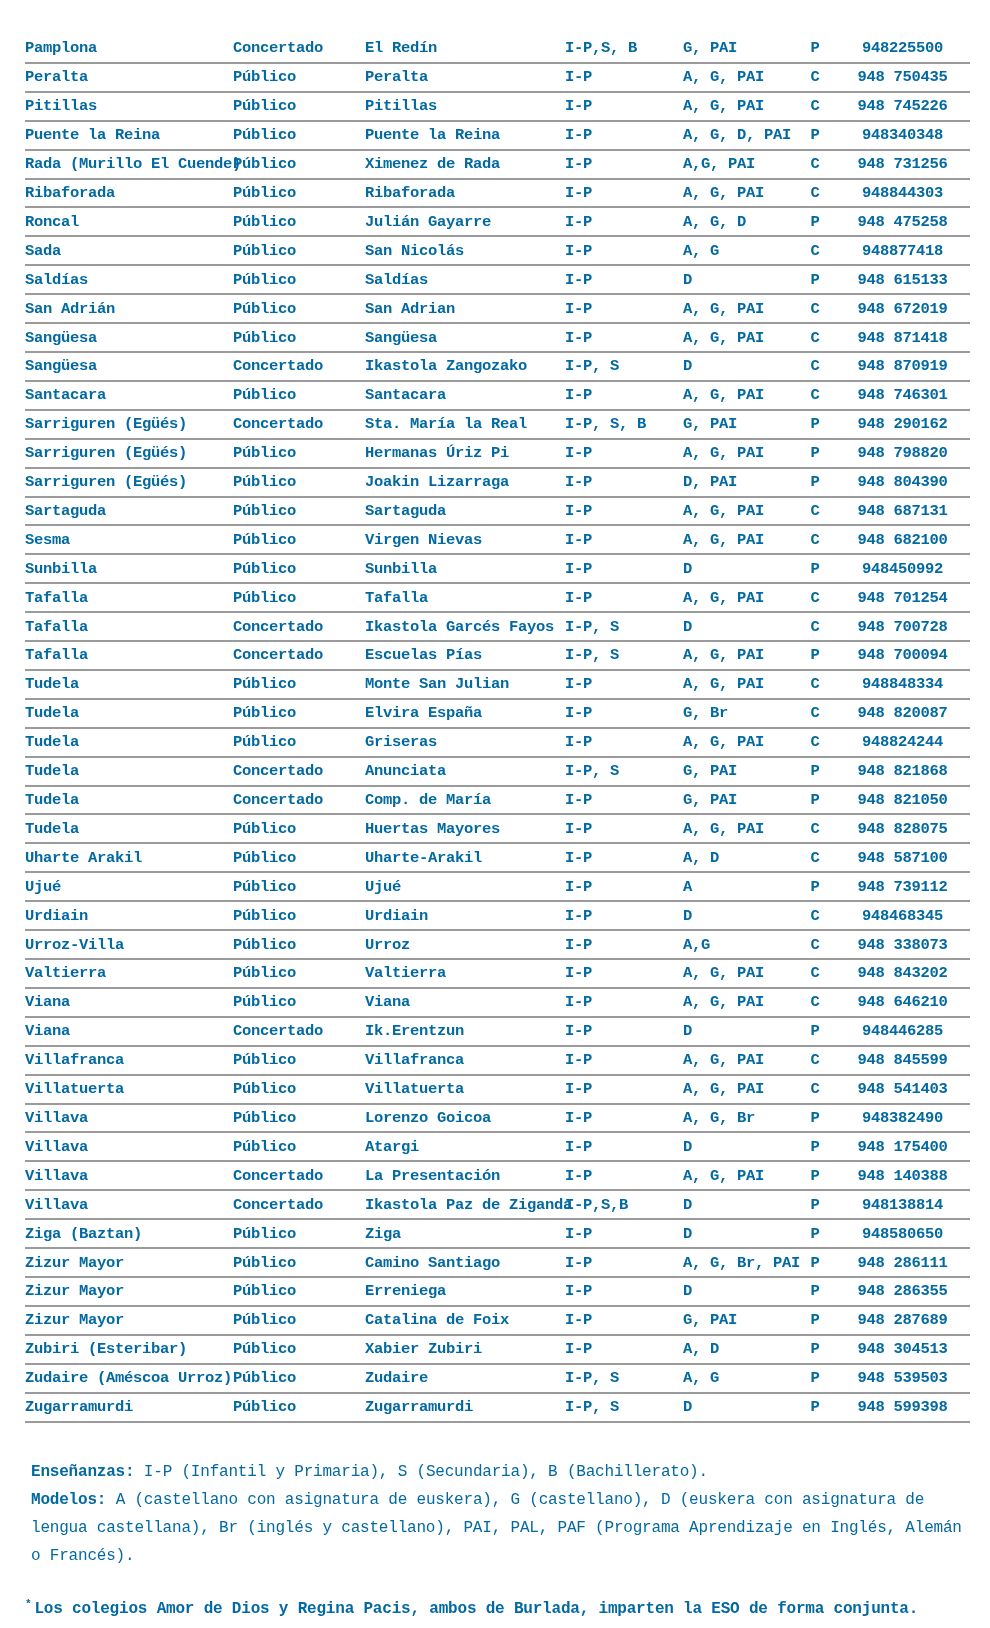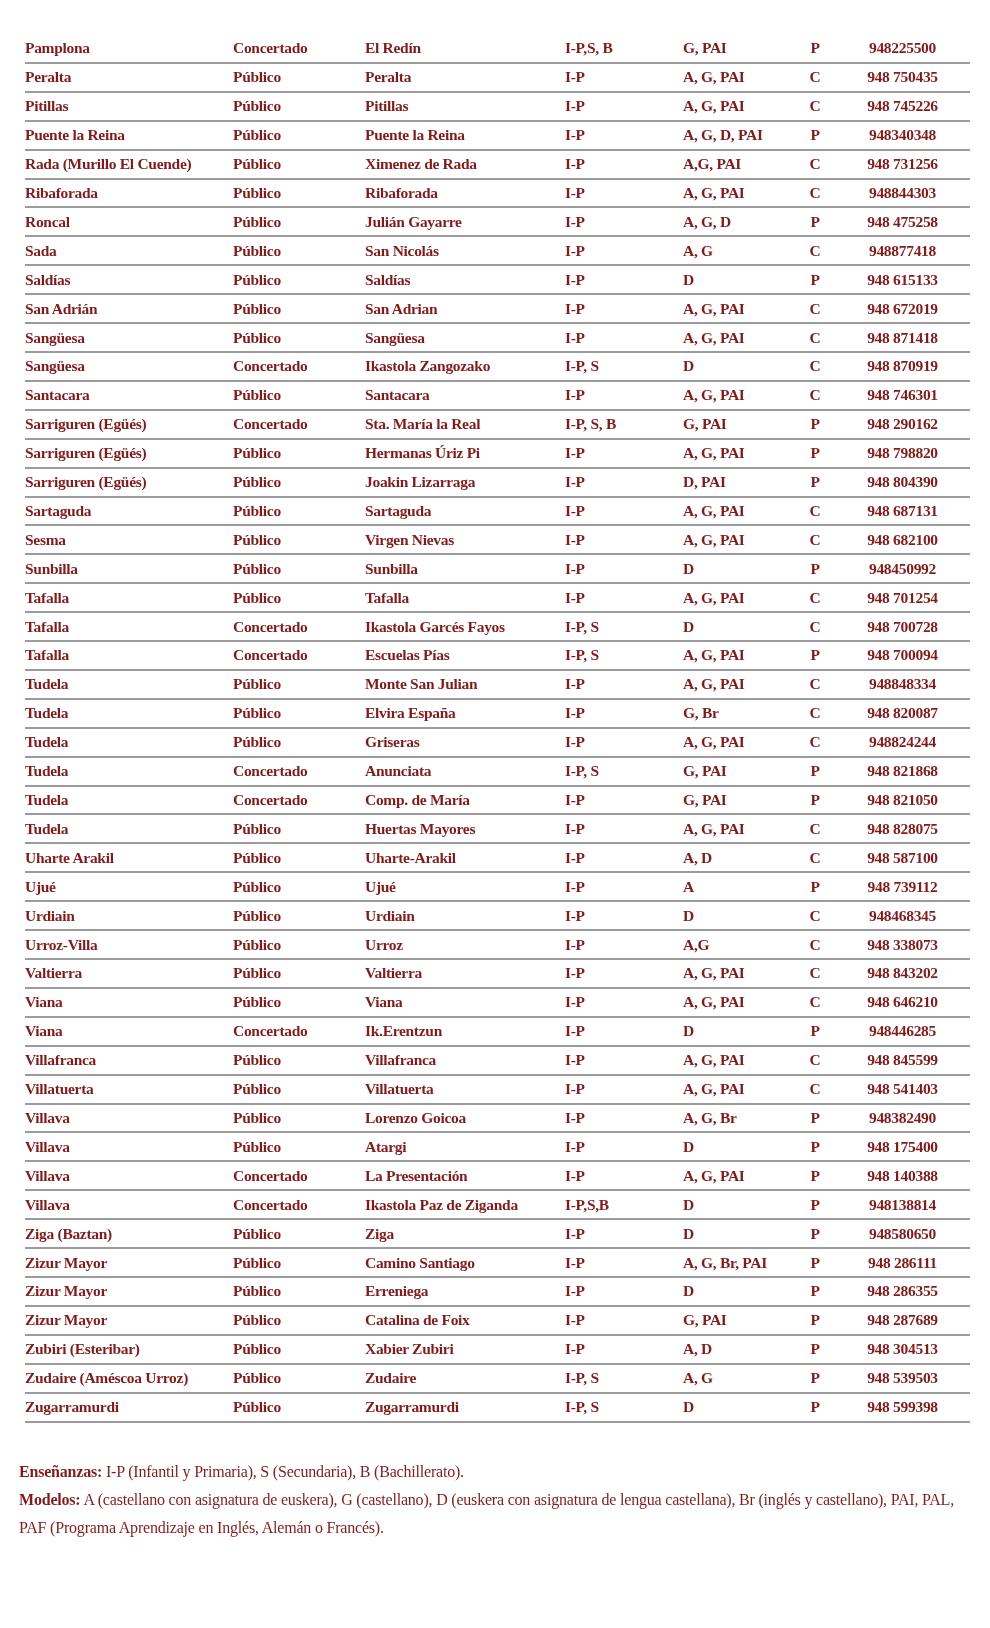--- a/index.html
+++ b/index.html
@@ -5,22 +5,22 @@
   html, body {
     margin: 0;
     padding: 0;
     background: #ffffff;
   }
   .page {
     position: relative;
     width: 990px;
     height: 1628px;
     background: #ffffff;
-    font-family: Liberation Serif, serif;
-    color: #7f1d1d;
+    font-family: Liberation Mono, monospace;
+    color: #0369a1;
     overflow: hidden;
   }
   .schools-table {
     position: absolute;
     left: 25px;
     top: 35px;
     width: 945px;
   }
   .row {
     display: flex;
@@ -36,21 +36,21 @@
   .cell { display: block; overflow: visible; }
   .cell.town    { width: 208px; }
   .cell.type    { width: 132px; }
   .cell.school  { width: 200px; }
   .cell.levels  { width: 118px; }
   .cell.models  { width: 112px; }
   .cell.jornada { width: 40px; text-align: center; }
   .cell.phone   { flex: 1; text-align: center; }
   .legend {
     position: absolute;
-    left: 19px;
+    left: 31px;
     top: 1458px;
     width: 945px;
     font-size: 16px;
     line-height: 28px;
     letter-spacing: -0.2px;
   }
   .legend p { margin: 0; }
   .legend b { font-weight: 700; }
   .conjunta-note {
     position: absolute;
@@ -553,14 +553,15 @@
       <span class="cell jornada">P</span>
       <span class="cell phone">948 599398</span>
     </div>
   </div>
 
   <div class="legend">
     <p><b>Enseñanzas:</b> <span>I-P (Infantil y Primaria), S (Secundaria), B (Bachillerato).</span></p>
     <p><b>Modelos:</b> <span>A (castellano con asignatura de euskera), G (castellano), D (euskera con asignatura de lengua castellana), Br (inglés y castellano), PAI, PAL, PAF (Programa Aprendizaje en Inglés, Alemán o Francés).</span></p>
   </div>
 
+  <p class="conjunta-note"><sup>*</sup><span>Los colegios Amor de Dios y Regina Pacis, ambos de Burlada, imparten la ESO de forma conjunta.</span></p>
 
 </div>
 
 </body></html>

